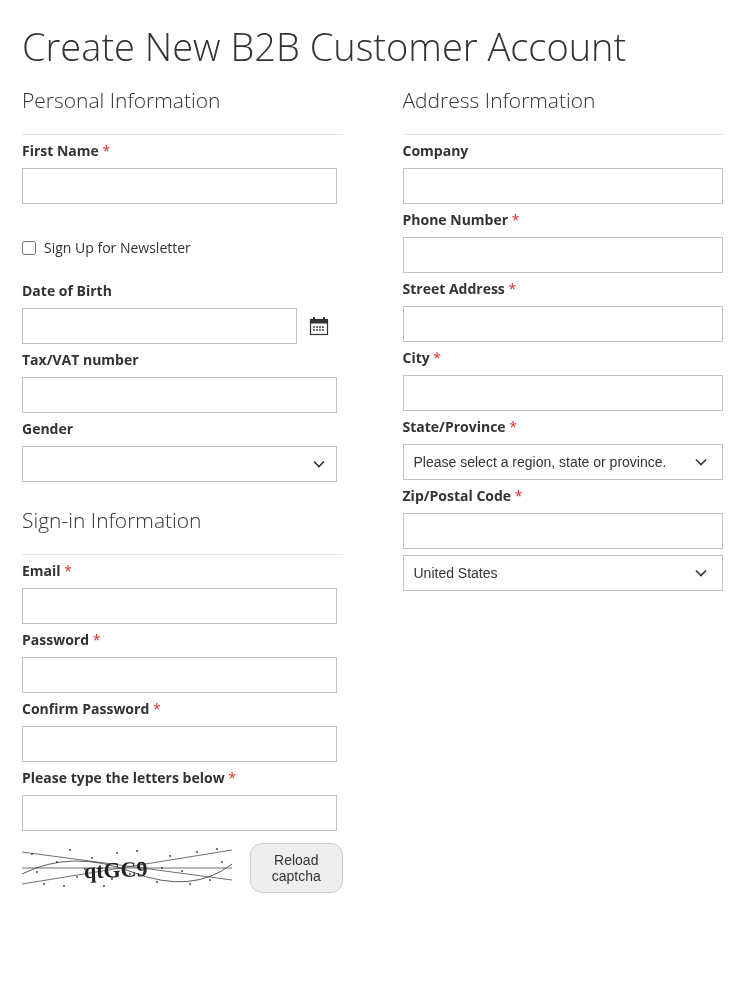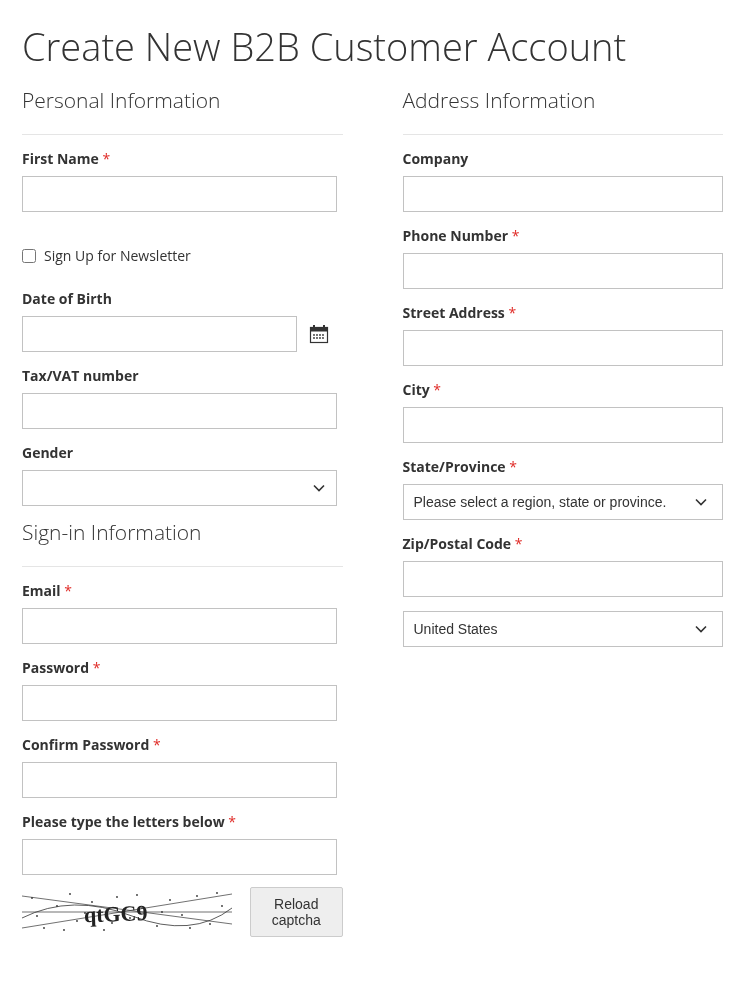--- a/index.html
+++ b/index.html
@@ -1,22 +1,22 @@
 <!DOCTYPE html>
 <html><head>
   <meta charset="utf-8">
   <style>
     * { box-sizing: border-box; margin: 0; padding: 0; }
     body { font-family: "Open Sans", Helvetica, Arial, sans-serif; color: #333; padding: 0 10px 30px; width: 745px; }
     h1 { font-size: 38px; font-weight: 300; color: #333; margin: 20px 0 6px 12px; }
     .columns { display: flex; gap: 60px; padding: 0 12px; }
     .col { flex: 1; min-width: 0; }
     .fieldset-legend { font-size: 21px; font-weight: 300; color: #333; margin: 8px 0 0; padding-bottom: 20px; border-bottom: 1px solid #e5e5e5; }
-    .sub-legend { margin-top: 12px; }
-    .field { margin-top: 14px; }
+    .sub-legend { margin-top: 24px; }
+    .field { margin-top: 6px; }
     .label { display: block; font-size: 14px; font-weight: 700; color: #333; margin-bottom: 8px; }
     .req::after { content: " *"; color: #e02b27; font-weight: 400; }
     .control input[type="text"],
     .control input[type="email"],
     .control input[type="password"],
     .control select {
       width: 100%; height: 36px; border: 1px solid #c2c2c2; background: #fff;
       font-size: 14px; padding: 0 10px; color: #333;
     }
     .control select { appearance: none; -webkit-appearance: none; background-image: none; }
@@ -24,21 +24,21 @@
     .select-caret { position: absolute; right: 12px; top: 50%; transform: translateY(-50%); pointer-events: none; font-size: 12px; color: #333; }
     .select-caret-boxed { right: 16px; }
     .dob-row { display: flex; align-items: center; gap: 12px; }
     .dob-row input { flex: 0 0 275px; }
     .calendar-icon svg { display:block; }
     .checkbox-row { display:flex; align-items:center; gap: 8px; margin-top: 34px; }
     .checkbox-row input { width: 14px; height: 14px; }
     .checkbox-row label { font-size: 14px; color: #333; }
     .captcha-row { display:flex; align-items:center; gap: 18px; margin-top: 12px; }
     .captcha-img { width: 210px; height: 48px; border: none; background: #fff; display:flex; align-items:center; justify-content:center; }
-    .reload-btn { background: #eee; border: 1px solid #ccc; font-size: 14px; color: #333; padding: 8px 18px; border-radius: 2px; cursor: pointer; }
+    .reload-btn { background: #eee; border: 1px solid #ccc; font-size: 14px; color: #333; padding: 8px 18px; border-radius: 12px; cursor: pointer; }
     .col-right .fieldset-legend { margin-top: 8px; }
     .col-right .field:first-of-type { margin-top: 28px; }
     .narrow input { max-width: 315px; }
     .narrow .select-wrap { max-width: 315px; }
   </style>
 </head>
 <body>
 
 <h1>Create New B2B Customer Account</h1>
 

